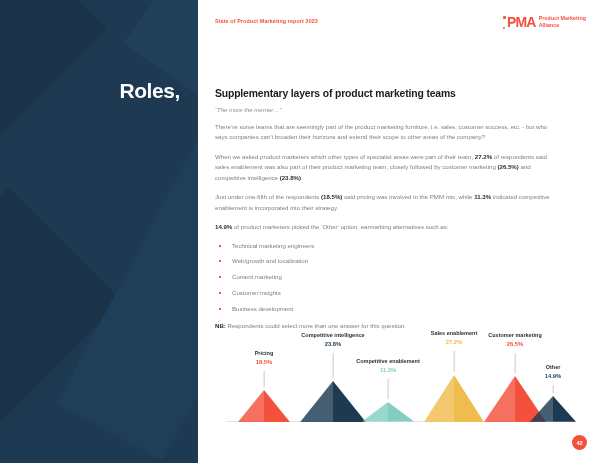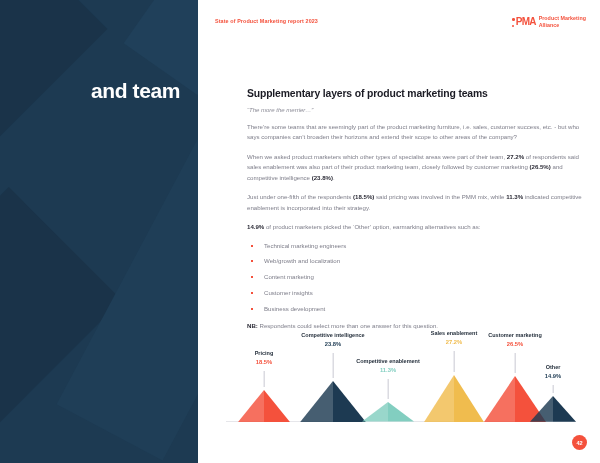--- a/index.html
+++ b/index.html
@@ -90,21 +90,21 @@
     padding-top: 3px;
   }
   .logo {
     display: flex;
     align-items: center;
     gap: 3px;
   }
   .logo-mark {
     position: relative;
     color: #f4513c;
-    font-size: 10px;
+    font-size: 14px;
     font-weight: bold;
     letter-spacing: -0.8px;
     line-height: 1;
   }
   .logo-dot {
     position: absolute;
     left: -3.5px; top: 1px;
     width: 2.6px; height: 2.6px;
     border-radius: 50%;
     background: #f4513c;
@@ -122,21 +122,20 @@
     font-weight: bold;
     line-height: 1.35;
     letter-spacing: 0.05px;
   }
 
   
   .body-area {
     position: absolute;
     left: 17px; top: 88px;
     width: 340px;
-    margin-left: 32px;
   }
   h1.sect-title {
     font-size: 10.4px;
     font-weight: bold;
     color: #1b1b24;
     letter-spacing: -0.15px;
     margin-bottom: 8px;
   }
   .quote {
     font-size: 6px;
@@ -243,21 +242,21 @@
 <body>
 
 <div class="page">
 
   <div class="cover">
     <div class="cover-shape shape-a"></div>
     <div class="cover-shape shape-b"></div>
     <div class="cover-shape shape-c"></div>
     <div class="cover-shape shape-d"></div>
     <div class="cover-title">
-      <div>and team</div>
+      <div>Roles,</div>
     </div>
   </div>
 
   <div class="content">
 
     <div class="topbar">
       <div class="report-label">State of Product Marketing report 2023</div>
       <div class="logo">
         <div class="logo-mark">
           <span class="logo-dot"></span>

